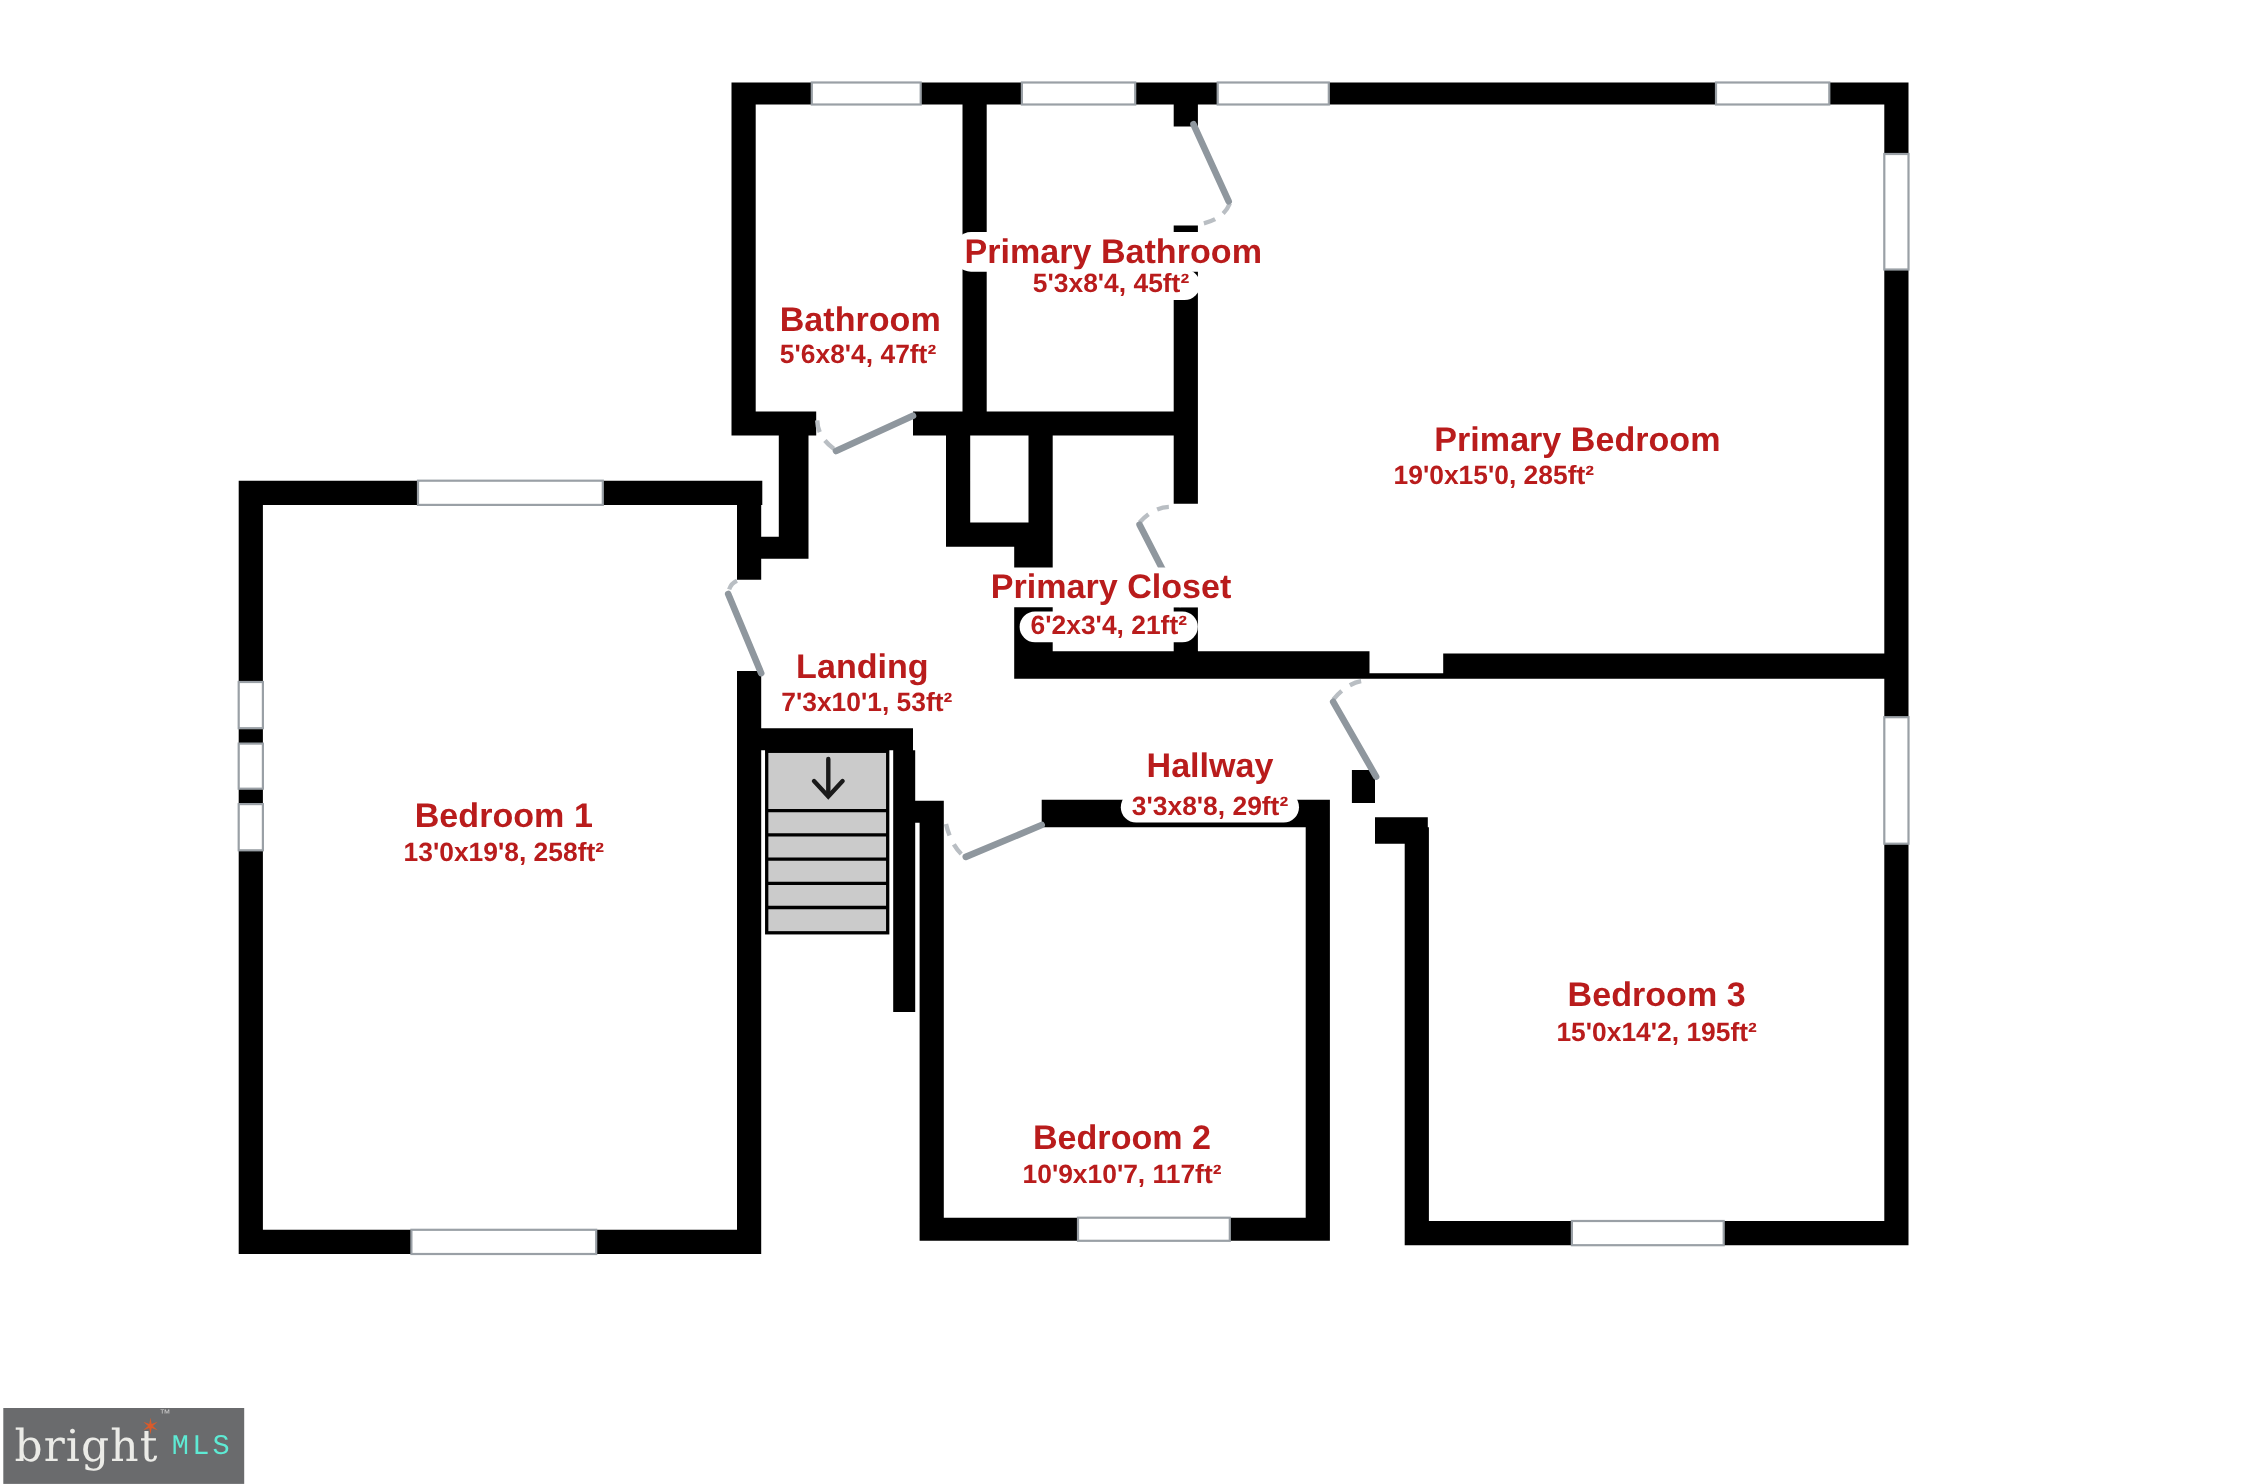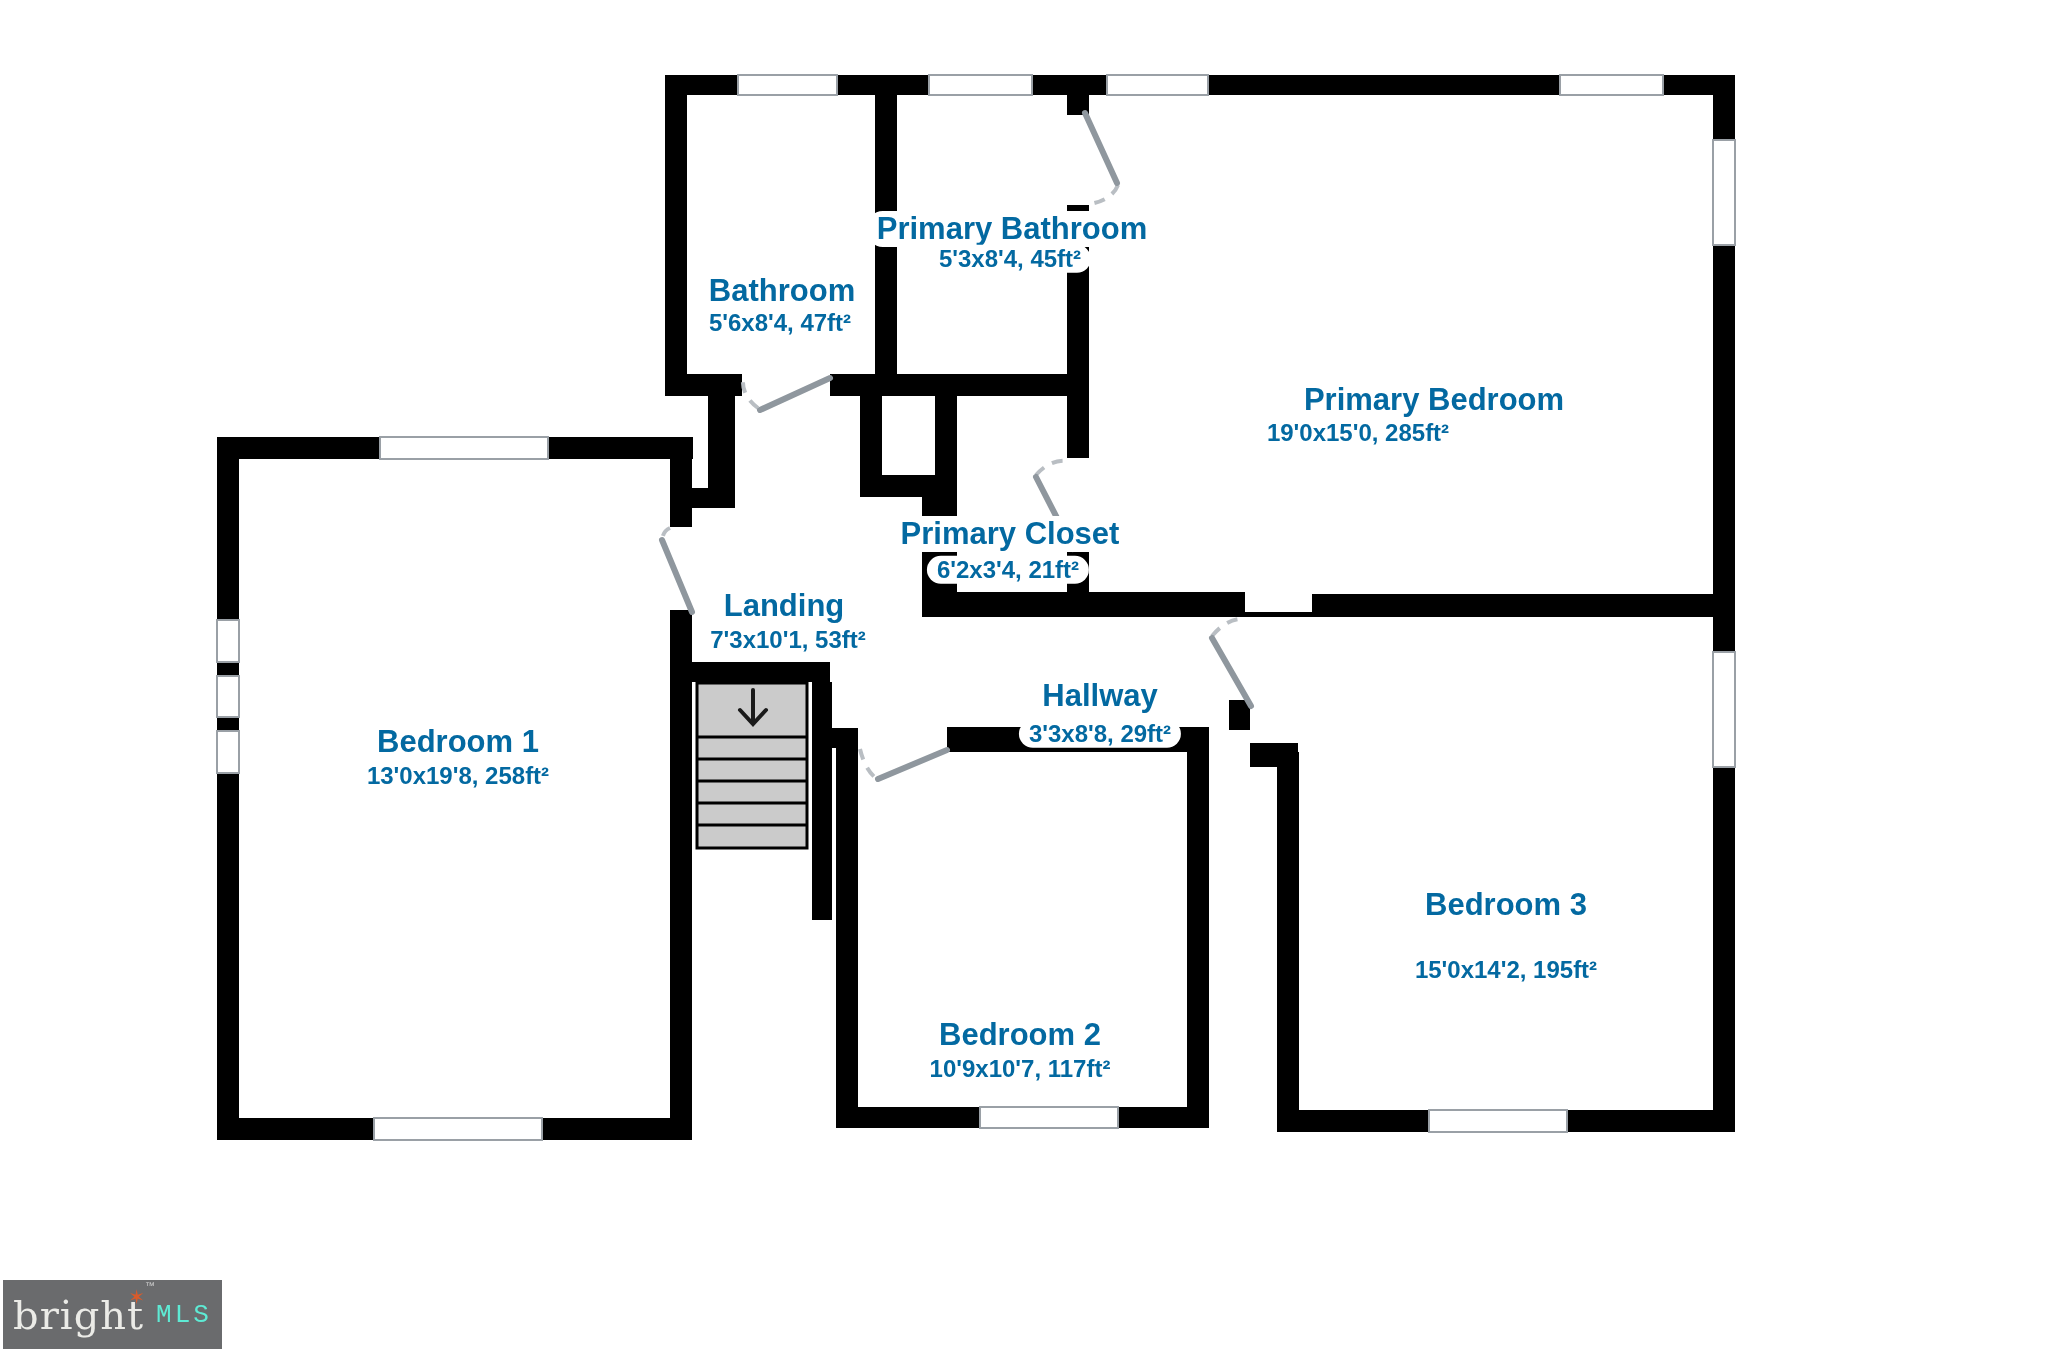--- a/index.html
+++ b/index.html
@@ -11,35 +11,35 @@
     overflow:hidden;
   }
   .plan-svg{position:absolute;left:0;top:0;width:2047px;height:1349px;}
   .lbl{
     position:absolute;
     transform:translate(-50%,-50%);
     white-space:nowrap;
     background:#ffffff;
     border-radius:16px;
     padding:1px 10px;
-    color:#0369a1;
+    color:#b91c1c;
     line-height:1.1;
   }
   .room-title{font-size:31px;font-weight:bold;}
   .room-dims{font-size:24px;font-weight:bold;}
   
   .t-bathroom{left:782px;top:291px;}       .d-bathroom{left:780px;top:323px;}
   .t-pbath{left:1012px;top:229px;}         .d-pbath{left:1010px;top:259px;}
   .t-pbed{left:1434px;top:400px;}          .d-pbed{left:1358px;top:433px;}
   .t-pcloset{left:1010px;top:534px;}       .d-pcloset{left:1008px;top:570px;}
   .t-landing{left:784px;top:606px;}        .d-landing{left:788px;top:640px;}
   .t-hallway{left:1100px;top:696px;}       .d-hallway{left:1100px;top:734px;}
   .t-bed1{left:458px;top:742px;}           .d-bed1{left:458px;top:776px;}
   .t-bed2{left:1020px;top:1035px;}         .d-bed2{left:1020px;top:1069px;}
-  .t-bed3{left:1506px;top:905px;}          .d-bed3{left:1506px;top:940px;margin-top:30px;}
+  .t-bed3{left:1506px;top:905px;}          .d-bed3{left:1506px;top:940px;}
 
   .disclaimer{
     position:absolute;left:1022px;top:1212px;
     transform:translate(-50%,-50%);
     font-size:28px;color:#111;white-space:nowrap;background:transparent;
   }
   .level-title{
     position:absolute;left:1022px;top:1297px;
     transform:translate(-50%,-50%);
     font-size:56px;color:#111;white-space:nowrap;letter-spacing:1px;

